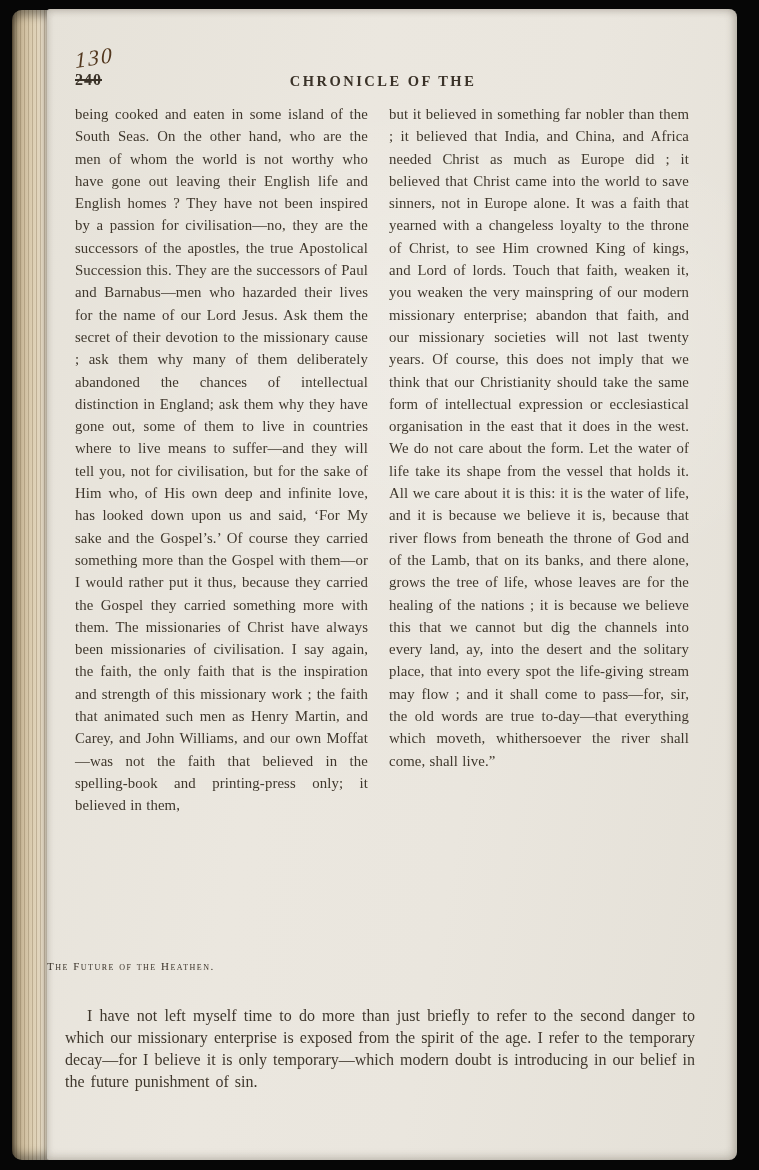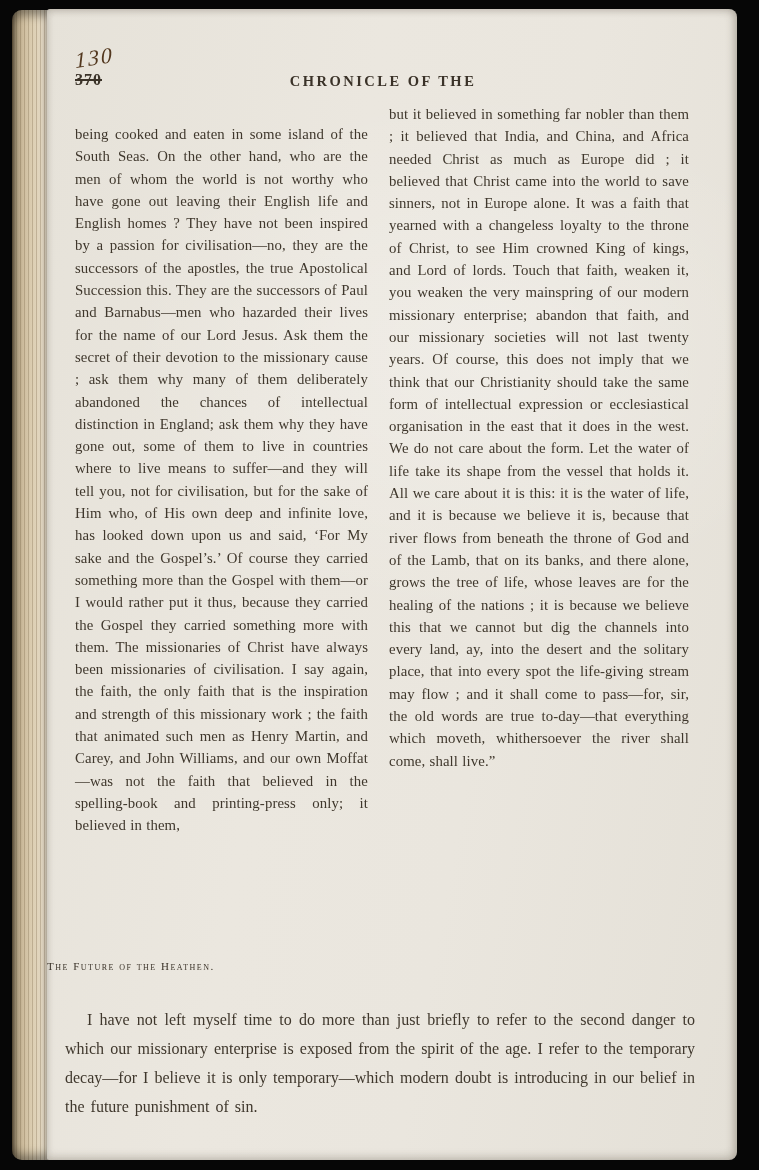--- a/index.html
+++ b/index.html
@@ -81,54 +81,54 @@
     display: flex;
     gap: 21px;
   }
   .col {
     font-size: 14.8px;
     line-height: 22.3px;
     text-align: justify;
     letter-spacing: 0.1px;
     word-spacing: 0.5px;
   }
-  .col-left  { width: 293px; margin-top: 20px; }
+  .col-left  { width: 293px; }
   .col-right { width: 300px; }
   .section-heading {
     position: absolute;
     left: 0; top: 951px;
     width: 668px;
     font-variant: small-caps;
     font-size: 11px;
     letter-spacing: 1.5px;
     color: #3a3228;
   }
   .closing-paragraph {
     position: absolute;
     left: 18px; top: 996px;
     width: 630px;
     font-size: 16px;
-    line-height: 29px;
+    line-height: 22px;
     text-align: justify;
     text-indent: 22px;
     word-spacing: 2px;
     color: #3f372c;
   }
 </style>
 </head>
 <body>
 
 <div class="photo">
   <div class="fore-edge"></div>
 
   <div class="paper">
 
     <div class="handwritten-number">130</div>
 
-    <div class="printed-number">370</div>
+    <div class="printed-number">240</div>
 
     <div class="running-header">CHRONICLE OF THE</div>
 
     <div class="columns">
       <div class="col col-left">being cooked and eaten in some island of the South Seas. On the other hand, who are the men of whom the world is not worthy who have gone out leaving their English life and English homes ? They have not been inspired by a passion for civilisation—no, they are the successors of the apostles, the true Apostolical Succession this. They are the successors of Paul and Barnabus—men who hazarded their lives for the name of our Lord Jesus. Ask them the secret of their devotion to the missionary cause ; ask them why many of them deliberately abandoned the chances of intellectual distinction in England; ask them why they have gone out, some of them to live in countries where to live means to suffer—and they will tell you, not for civilisation, but for the sake of Him who, of His own deep and infinite love, has looked down upon us and said, ‘For My sake and the Gospel’s.’ Of course they carried something more than the Gospel with them—or I would rather put it thus, because they carried the Gospel they carried something more with them. The missionaries of Christ have always been missionaries of civilisation. I say again, the faith, the only faith that is the inspiration and strength of this missionary work ; the faith that animated such men as Henry Martin, and Carey, and John Williams, and our own Moffat—was not the faith that believed in the spelling-book and printing-press only; it believed in them,</div>
       <div class="col col-right">but it believed in something far nobler than them ; it believed that India, and China, and Africa needed Christ as much as Europe did ; it believed that Christ came into the world to save sinners, not in Europe alone. It was a faith that yearned with a changeless loyalty to the throne of Christ, to see Him crowned King of kings, and Lord of lords. Touch that faith, weaken it, you weaken the very mainspring of our modern missionary enterprise; abandon that faith, and our missionary societies will not last twenty years. Of course, this does not imply that we think that our Christianity should take the same form of intellectual expression or ecclesiastical organisation in the east that it does in the west. We do not care about the form. Let the water of life take its shape from the vessel that holds it. All we care about it is this: it is the water of life, and it is because we believe it is, because that river flows from beneath the throne of God and of the Lamb, that on its banks, and there alone, grows the tree of life, whose leaves are for the healing of the nations ; it is because we believe this that we cannot but dig the channels into every land, ay, into the desert and the solitary place, that into every spot the life-giving stream may flow ; and it shall come to pass—for, sir, the old words are true to-day—that everything which moveth, whithersoever the river shall come, shall live.”</div>
     </div>
 
     <div class="section-heading">The Future of the Heathen.</div>
 

